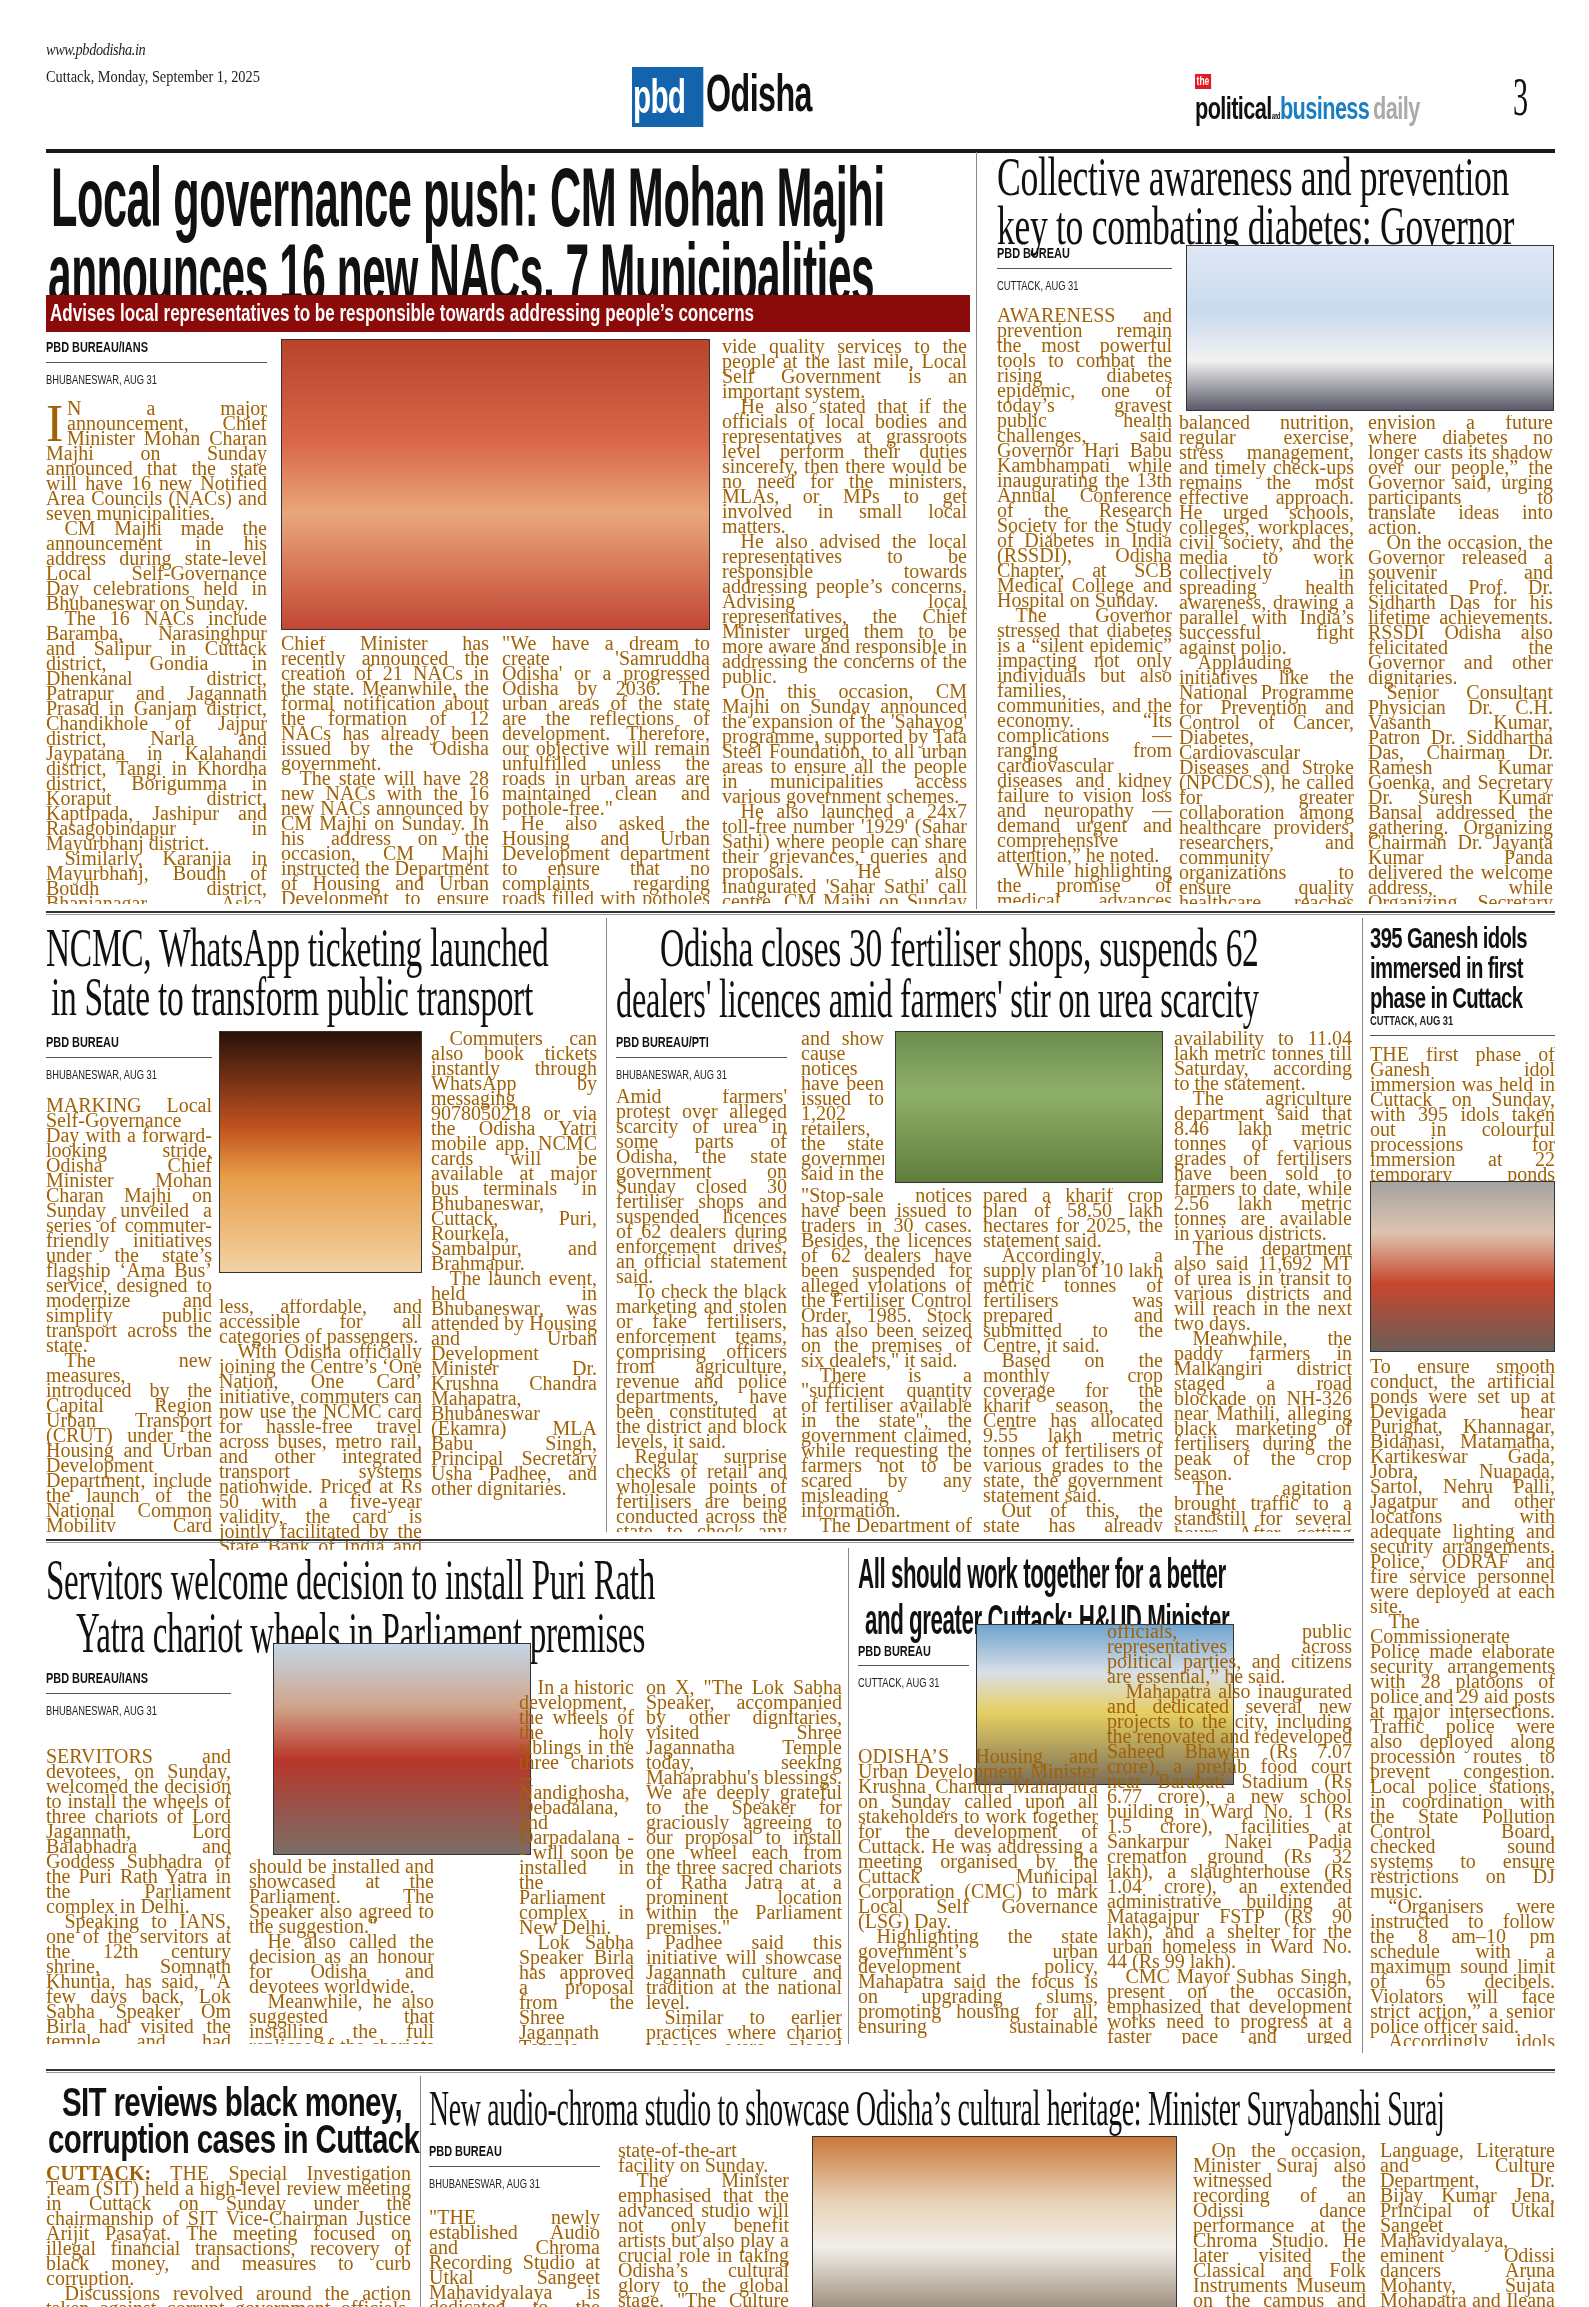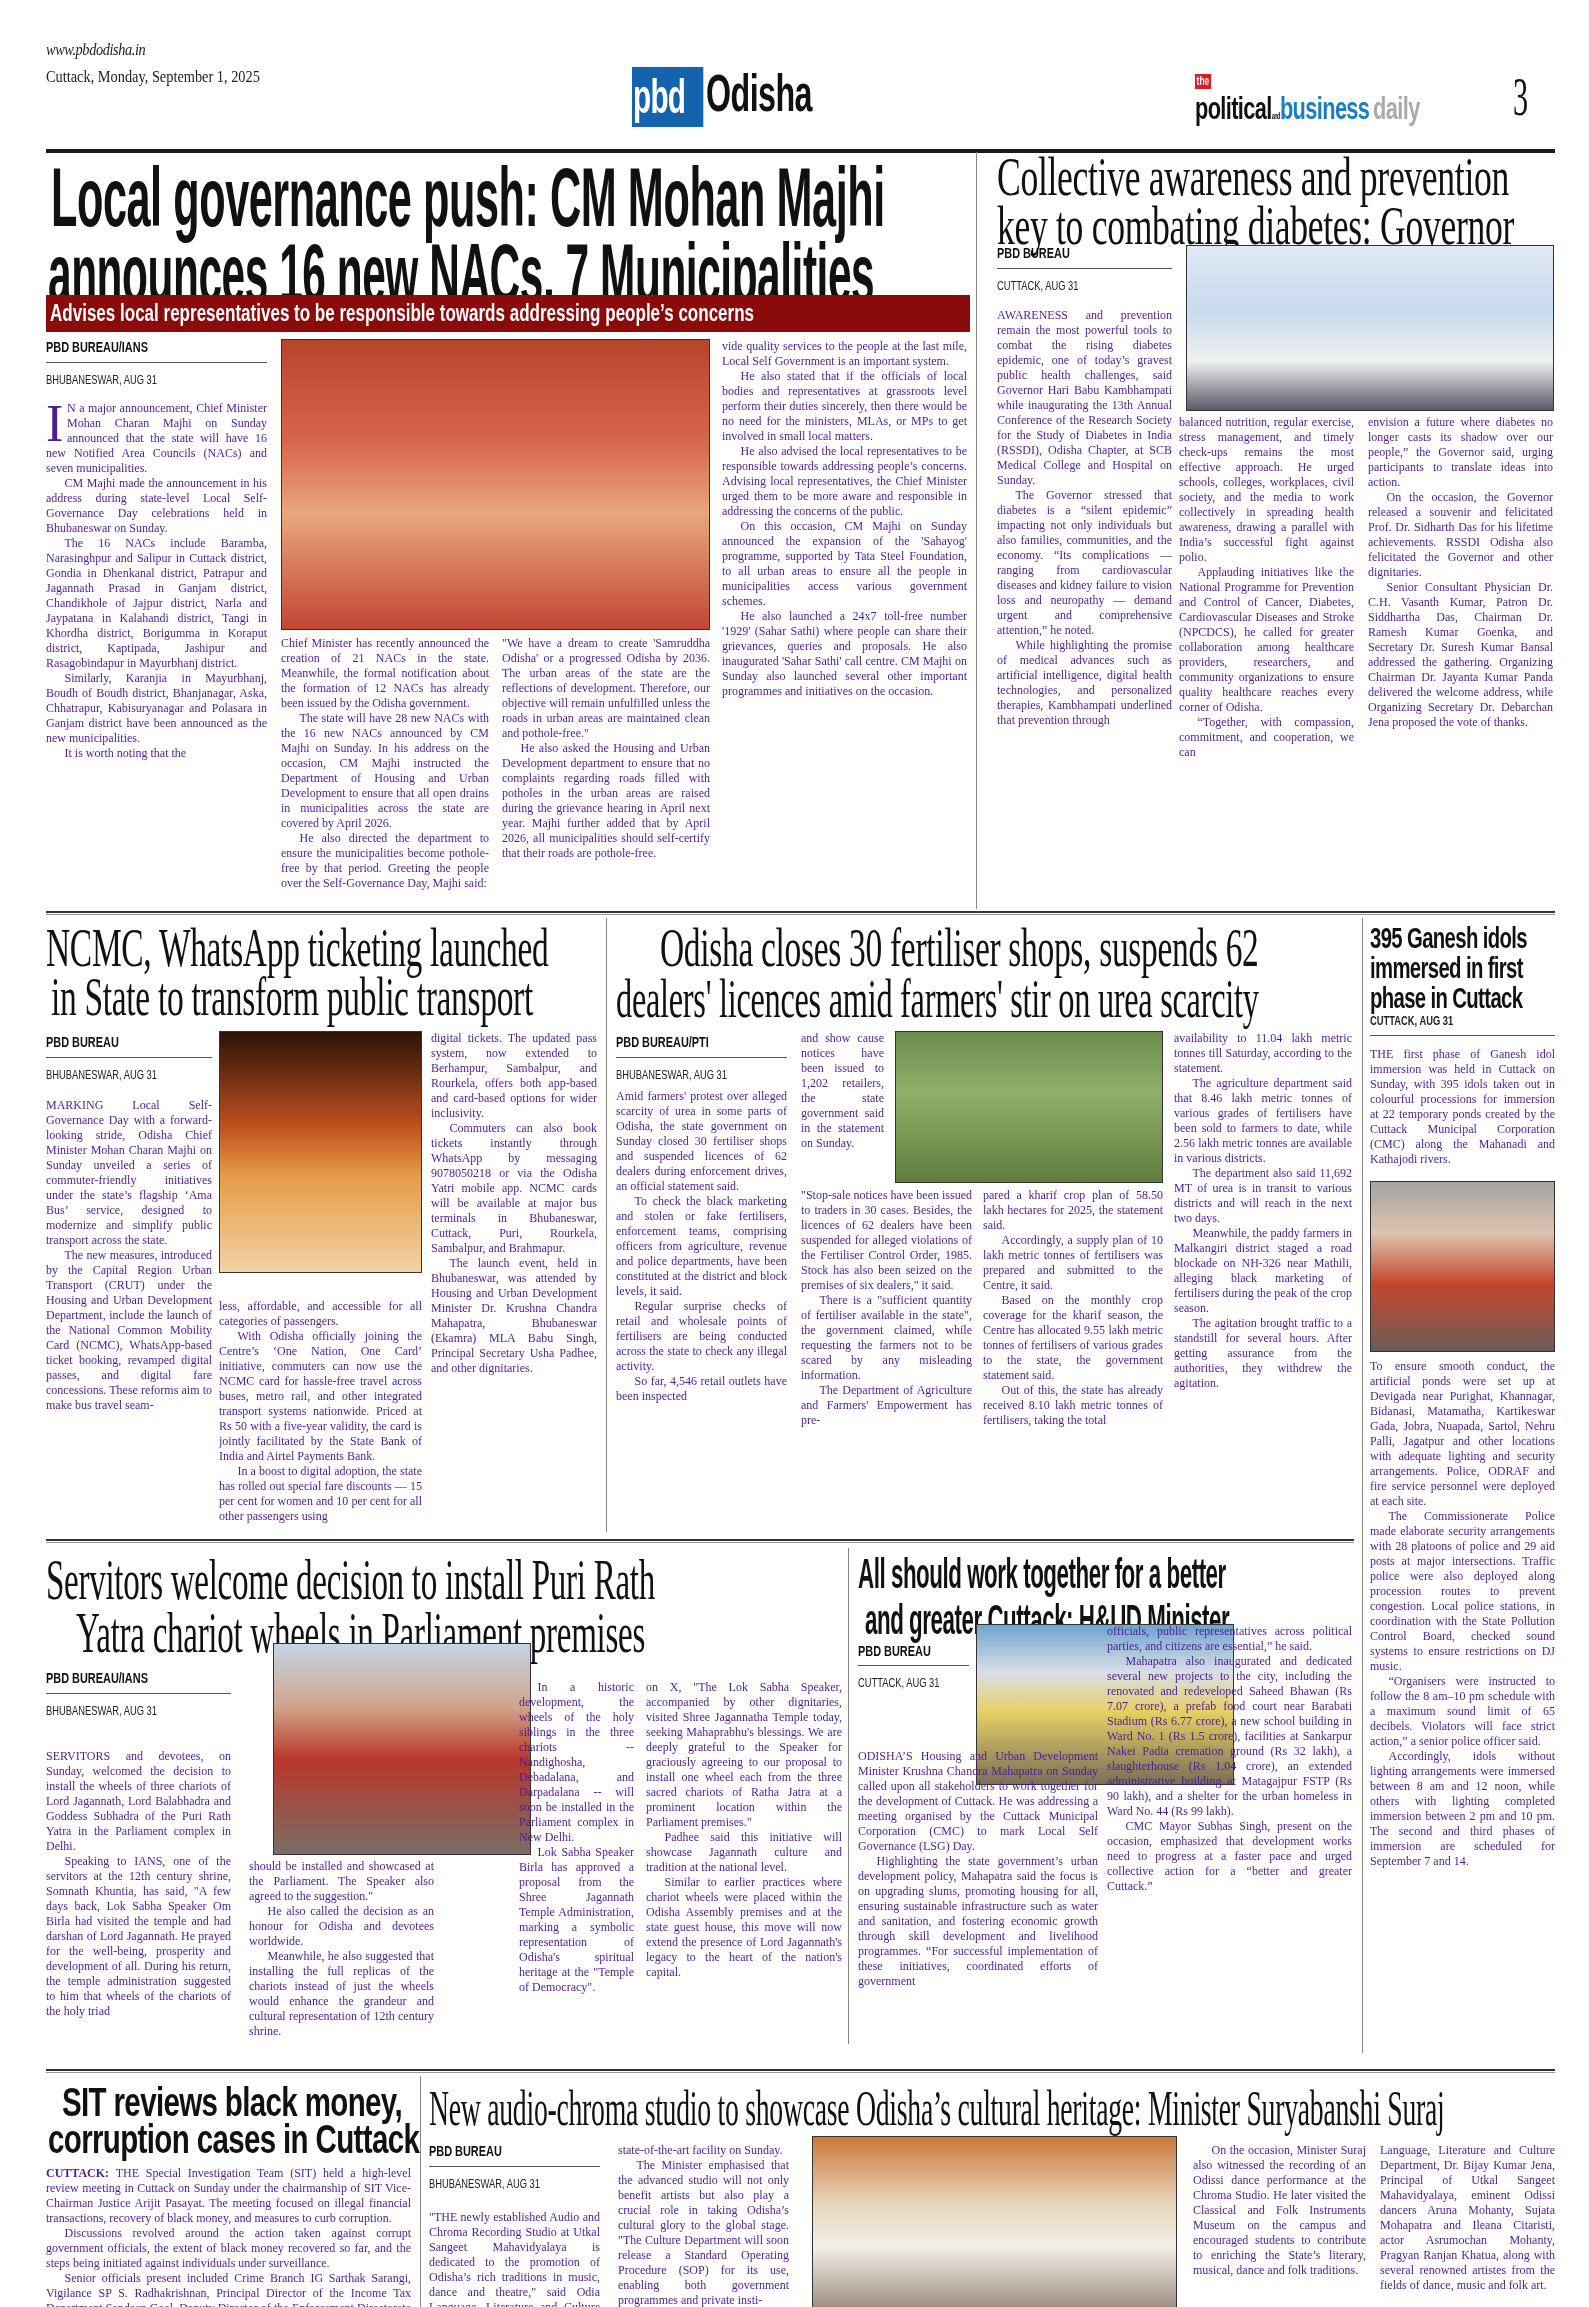--- a/index.html
+++ b/index.html
@@ -29,21 +29,21 @@
 
   
   .hl-sans { font-family: "Liberation Sans", sans-serif; font-weight: 700; color: #111; transform-origin: left top; white-space: nowrap; letter-spacing: -0.9px; }
   .hl-serif { font-family: "Liberation Serif", serif; font-weight: 400; color: #111; transform-origin: left top; white-space: nowrap; letter-spacing: -0.5px; }
   .banner { background: #8b0a0a; color: #fff; font-family: "Liberation Sans", sans-serif; font-weight: 700; font-size: 23px; line-height: 37px; height: 37px; white-space: nowrap; overflow: hidden; padding-left: 3.7px; }
   .banner span { display: inline-block; transform: scaleX(0.74); transform-origin: left; }
   .byline { font-family: "Liberation Sans", sans-serif; font-weight: 700; font-size: 14px; color: #111; transform: scaleX(0.78); transform-origin: left; white-space: nowrap; }
   .byrule { height: 0.9px; background: #555; margin: 6.5px 0 9.2px; }
   .dateline { font-family: "Liberation Sans", sans-serif; font-size: 13px; color: #222; transform: scaleX(0.72); transform-origin: left; white-space: nowrap; }
 
-  .body-text { font-family: "Liberation Serif", serif; font-size: 12px; line-height: 15px; color: #4c1d95; text-align: justify; hyphens: auto; overflow: hidden; }
+  .body-text { font-family: "Liberation Serif", serif; font-size: 20px; line-height: 15px; color: #a16207; text-align: justify; hyphens: auto; overflow: hidden; }
   .body-text p { text-indent: 18.5px; }
   .body-text p.first { text-indent: 0; }
   .dropcap::first-letter { float: left; font-size: 52px; line-height: 42px; padding-right: 3.7px; margin-top: 1.8px; }
 
   .photo { border: 1.8px solid #333; overflow: hidden; }
   .ph-stage { background: linear-gradient(180deg, #b8442c 0%, #d9664a 35%, #e8a77b 60%, #c34634 100%); }
   .ph-conf { background: linear-gradient(180deg, #dfe8f4 0%, #c9daee 40%, #f1f1f1 70%, #5a5a6a 100%); padding-left: 24px; }
   .ph-bus { background: linear-gradient(180deg, #2a1208 0%, #c2521f 40%, #e69c48 60%, #f2d3a4 100%); }
   .ph-field { background: linear-gradient(180deg, #6c8c4e 0%, #8fb06a 40%, #5f7e3d 100%); }
   .ph-ganesh { background: linear-gradient(180deg, #a6a3a0 0%, #dcc4b0 30%, #c6472c 60%, #6a5e58 100%); }
@@ -154,21 +154,20 @@
 </div>
 <div class="abs photo ph-bus" style="left:219px; top:1031px; width:203px; height:242px;text-decoration:underline;">
     <span class="photo-label">Ama Bus NCMC card launch on stage</span>
   </div>
 <div class="abs body-text" style="left:219px; top:1280px; width:203px; height:251px;margin-top:19px;">
   <p class="first">less, affordable, and accessible for all categories of passengers.</p>
   <p>With Odisha officially joining the Centre’s ‘One Nation, One Card’ initiative, commuters can now use the NCMC card for hassle-free travel across buses, metro rail, and other integrated transport systems nationwide. Priced at Rs 50 with a five-year validity, the card is jointly facilitated by the State Bank of India and Airtel Payments Bank.</p>
   <p>In a boost to digital adoption, the state has rolled out special fare discounts — 15 per cent for women and 10 per cent for all other passengers using</p>
 </div>
 <div class="abs body-text" style="left:431px; top:1031px; width:166px; height:501px;">
-  <p class="first">digital tickets. The updated pass system, now extended to Berhampur, Sambalpur, and Rourkela, offers both app-based and card-based options for wider inclusivity.</p>
   <p>Commuters can also book tickets instantly through WhatsApp by messaging 9078050218 or via the Odisha Yatri mobile app. NCMC cards will be available at major bus terminals in Bhubaneswar, Cuttack, Puri, Rourkela, Sambalpur, and Brahmapur.</p>
   <p>The launch event, held in Bhubaneswar, was attended by Housing and Urban Development Minister Dr. Krushna Chandra Mahapatra, Bhubaneswar (Ekamra) MLA Babu Singh, Principal Secretary Usha Padhee, and other dignitaries.</p>
 </div>
 
 <div class="abs vrule" style="left:606px; top:918px; height:614px;"></div>
 
 <div class="abs hl-serif" style="left:660px; top:918px; font-size:54px; line-height:60px; transform:scaleX(0.62);">Odisha closes 30 fertiliser shops, suspends 62</div>
 <div class="abs hl-serif" style="left:616px; top:969px; font-size:54px; line-height:60px; transform:scaleX(0.60);">dealers' licences amid farmers' stir on urea scarcity</div>
 
 <div class="abs" style="left:616px; top:1034px; width:171px;">

